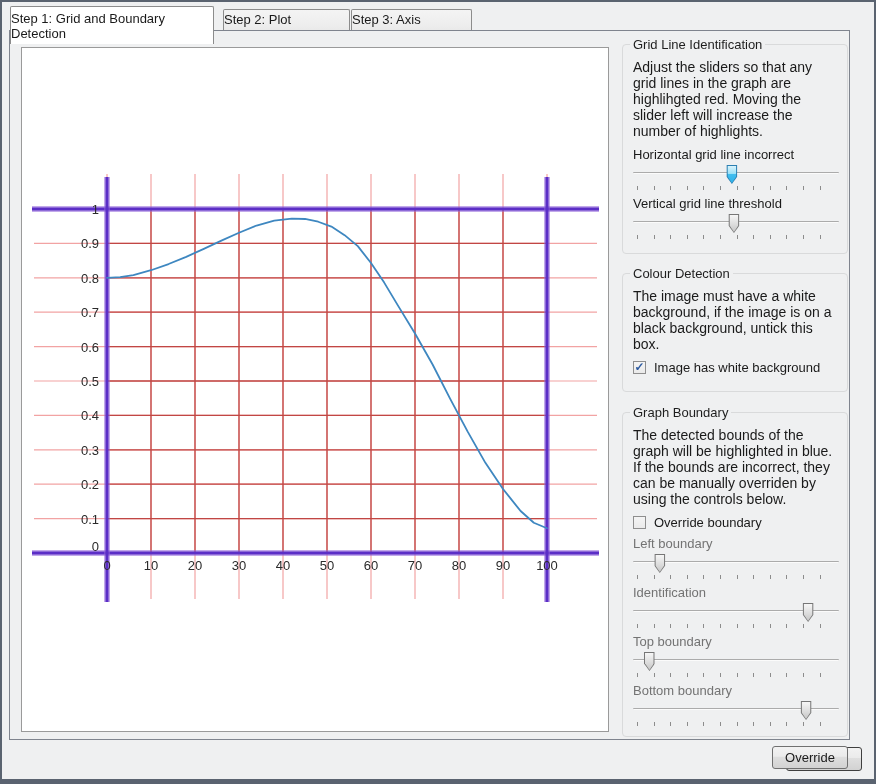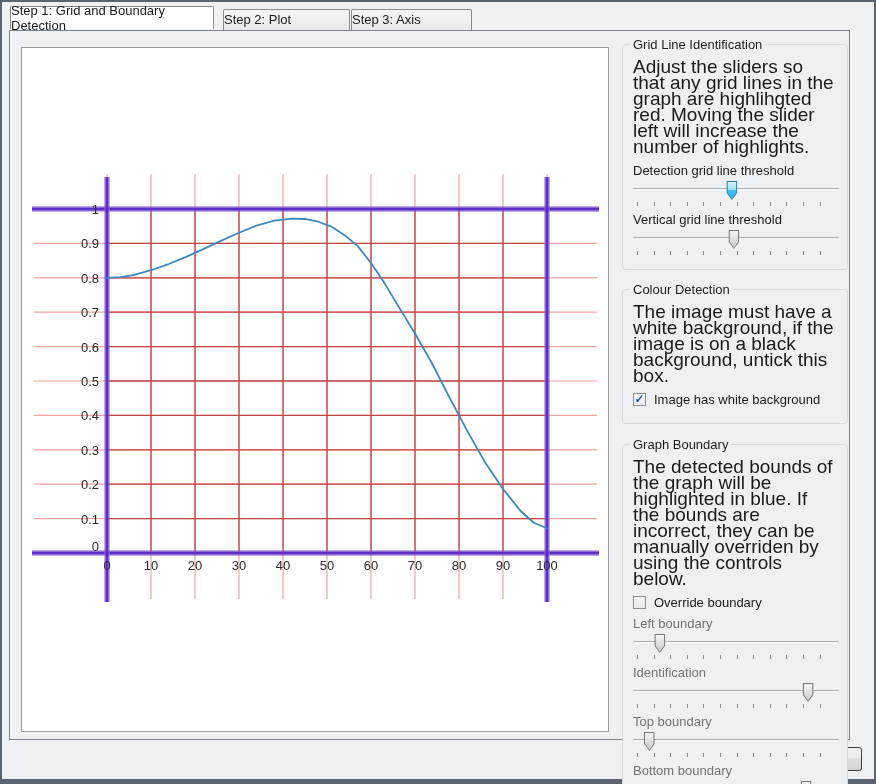--- a/index.html
+++ b/index.html
@@ -4,42 +4,42 @@
 <style>
   * { margin:0; padding:0; box-sizing:border-box; }
   html,body { width:876px; height:784px; font-family:"Liberation Sans", sans-serif; }
   .window { position:relative; width:876px; height:784px; background:#5A6370; }
   .window-inner { position:absolute; left:2px; top:2px; right:2px; bottom:5px; background:#EFF0F1; }
 
   
   .tab { position:absolute; font-size:13px; color:#1a1a1a; display:flex; align-items:center; justify-content:center;
          border:1px solid #8C8C8C; border-bottom:none; border-radius:2px 2px 0 0; cursor:default; }
   .tab.inactive { top:7px; height:35px; background:linear-gradient(#F4F4F4,#EDEDED 45%,#E0E0E0);margin-left:8px; }
-  .tab.active { top:4px; height:23px; background:#FFFFFF; z-index:3; }
+  .tab.active { top:4px; height:38px; background:#FFFFFF; z-index:3; }
   .tab1 { left:8px; width:204px; }
   .tab2 { left:213px; width:127px; }
   .tab3 { left:341px; width:121px; }
 
   
   .tab-page { position:absolute; left:7px; top:28px; width:841px; height:710px;
               border:1px solid #7F848E; background:#EFF0F1; z-index:2; }
 
   
   .graph-panel { position:absolute; left:11px; top:16px; width:588px; height:685px;
                  border:1px solid #9A9A9A; background:#FFFFFF; }
 
   
   .right-col { position:absolute; left:612px; top:0; width:226px; display:flex; flex-direction:column; }
   .groupbox { position:relative; border:1px solid #D9DADB; border-radius:4px; background:#EFF0F1; }
   .gb-title { position:absolute; top:-8px; left:7px; background:#EFF0F1; padding:0 3px;
               font-size:13px; color:#1E1E1E; }
   .gb1 { margin-top:13px; padding:12px 0 8px 0; }
   .gb2 { margin-top:19px; padding:12px 0 10px 0; }
   .gb3 { margin-top:20px; padding:12px 0 4px 0; }
-  .gb-desc { margin:2px 9px 8px 10px; font-size:19px; line-height:16px; color:#1a1a1a; }
+  .gb-desc { margin:2px 9px 8px 10px; font-size:14px; line-height:16px; color:#1a1a1a; }
   .slider-label { margin:3px 10px 3px 10px; font-size:13px; color:#1a1a1a; }
   .slider-label.disabled { color:#737373; }
 
   .slider { position:relative; height:28px; margin:0 8px 3px 10px; }
   .track { position:absolute; left:0; right:0; top:7px; height:2px; background:#ABABAB;
            border-bottom:1px solid #FBFBFB; border-radius:1px; }
   .ticks { position:absolute; left:4px; right:3px; top:21px; height:4px;
            background:repeating-linear-gradient(90deg,#8C8C8C 0 1px,transparent 1px 16.6px); }
   .thumb { position:absolute; top:0; width:11px; height:19px; transform:translateX(-50%);
            background:#767676; clip-path:polygon(0 0,100% 0,100% 60%,50% 100%,0 60%); }
@@ -155,21 +155,21 @@
             <text x="525" y="522" font-size="13" fill="#2B2B2B" text-anchor="middle">100</text>
           </svg>
       </div>
 
       <div class="right-col">
 
         <div class="groupbox gb1">
           <span class="gb-title">Grid Line Identification</span>
           <div class="gb-desc">Adjust the sliders so that any grid lines in the graph are highlihgted red. Moving the slider left will increase the number of highlights.</div>
 
-          <div class="slider-label">Detection grid line threshold</div>
+          <div class="slider-label">Horizontal grid line incorrect</div>
           <div class="slider">
             <div class="track"></div>
             <div class="thumb hot" style="left: 48%;"></div>
             <div class="ticks"></div>
           </div>
 
           <div class="slider-label">Vertical grid line threshold</div>
           <div class="slider">
             <div class="track"></div>
             <div class="thumb" style="left: 49%;"></div>

